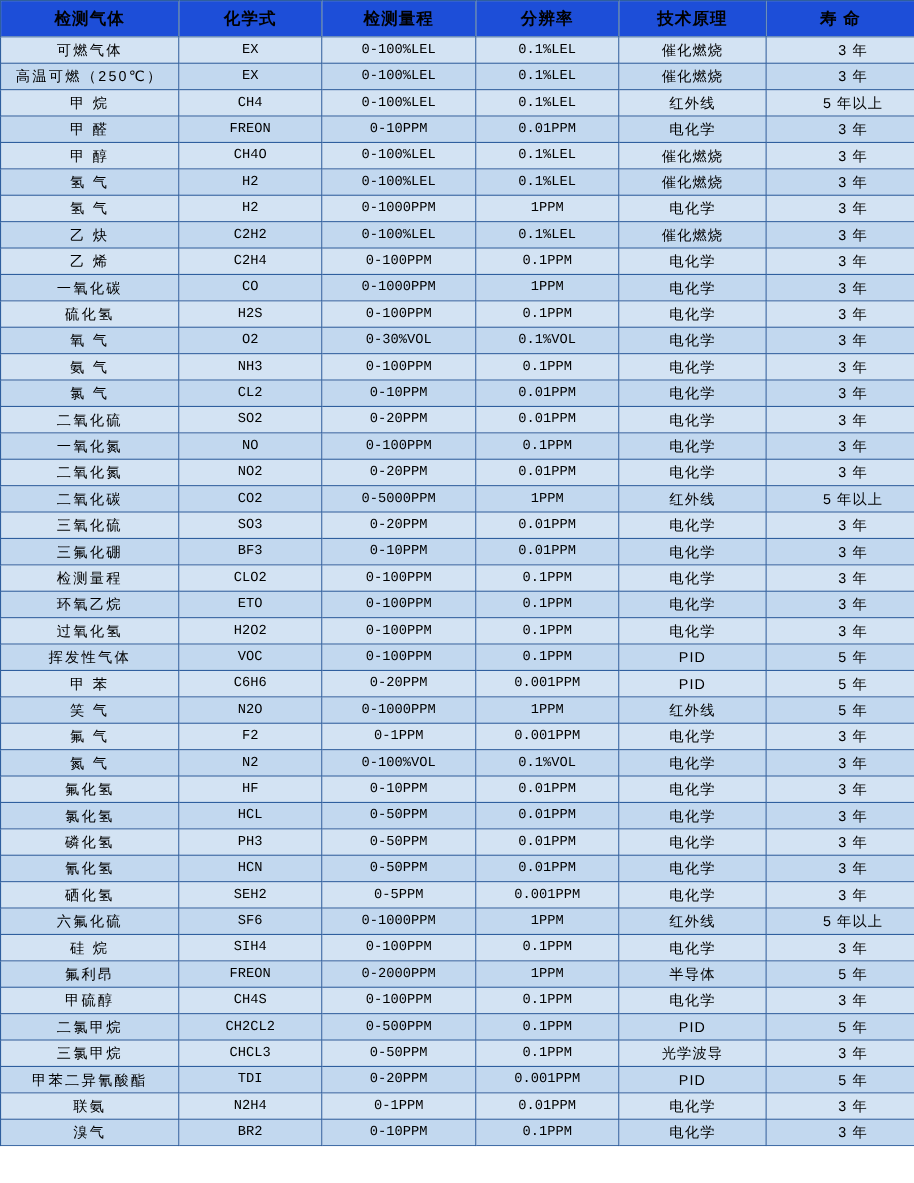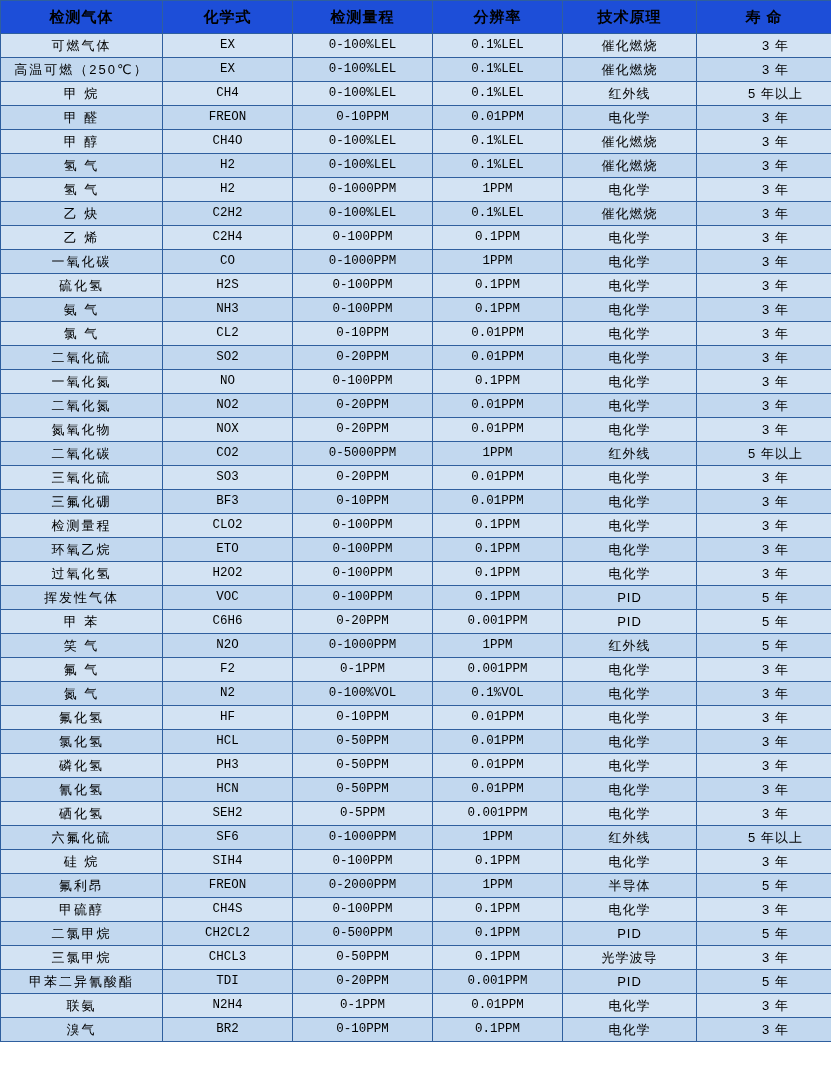--- a/index.html
+++ b/index.html
@@ -174,20 +174,28 @@
       </tr>
       <tr>
         <td class="col-name">硫化氢</td>
         <td class="col-formula">H2S</td>
         <td class="col-range">0-100PPM</td>
         <td class="col-res">0.1PPM</td>
         <td class="col-principle">电化学</td>
         <td class="col-life">3 年</td>
       </tr>
       <tr>
+        <td class="col-name">氧 气</td>
+        <td class="col-formula">O2</td>
+        <td class="col-range">0-30%VOL</td>
+        <td class="col-res">0.1%VOL</td>
+        <td class="col-principle">电化学</td>
+        <td class="col-life">3 年</td>
+      </tr>
+      <tr>
         <td class="col-name">氨 气</td>
         <td class="col-formula">NH3</td>
         <td class="col-range">0-100PPM</td>
         <td class="col-res">0.1PPM</td>
         <td class="col-principle">电化学</td>
         <td class="col-life">3 年</td>
       </tr>
       <tr>
         <td class="col-name">氯 气</td>
         <td class="col-formula">CL2</td>
@@ -208,28 +216,20 @@
         <td class="col-name">一氧化氮</td>
         <td class="col-formula">NO</td>
         <td class="col-range">0-100PPM</td>
         <td class="col-res">0.1PPM</td>
         <td class="col-principle">电化学</td>
         <td class="col-life">3 年</td>
       </tr>
       <tr>
         <td class="col-name">二氧化氮</td>
         <td class="col-formula">NO2</td>
-        <td class="col-range">0-20PPM</td>
-        <td class="col-res">0.01PPM</td>
-        <td class="col-principle">电化学</td>
-        <td class="col-life">3 年</td>
-      </tr>
-      <tr>
-        <td class="col-name">氮氧化物</td>
-        <td class="col-formula">NOX</td>
         <td class="col-range">0-20PPM</td>
         <td class="col-res">0.01PPM</td>
         <td class="col-principle">电化学</td>
         <td class="col-life">3 年</td>
       </tr>
       <tr>
         <td class="col-name">二氧化碳</td>
         <td class="col-formula">CO2</td>
         <td class="col-range">0-5000PPM</td>
         <td class="col-res">1PPM</td>

